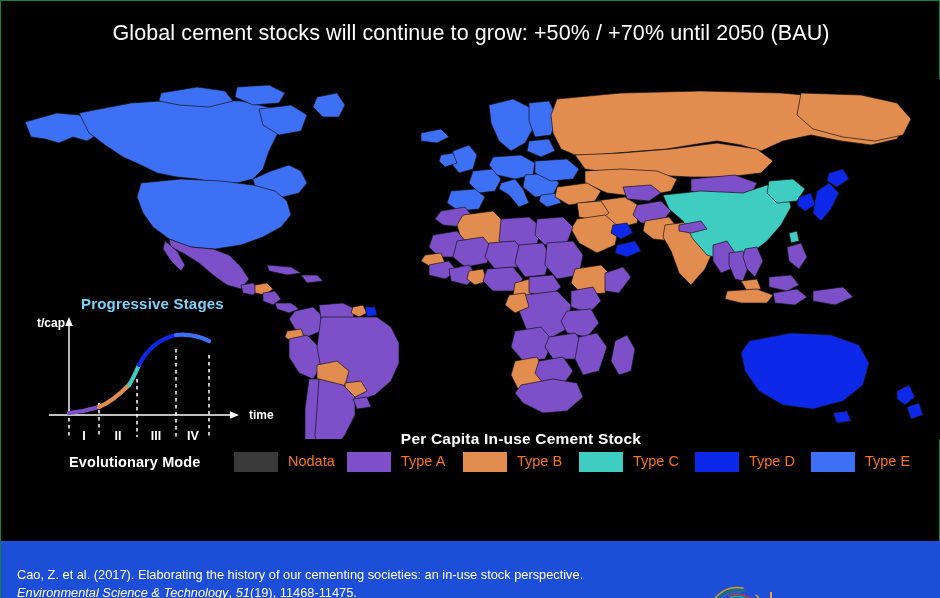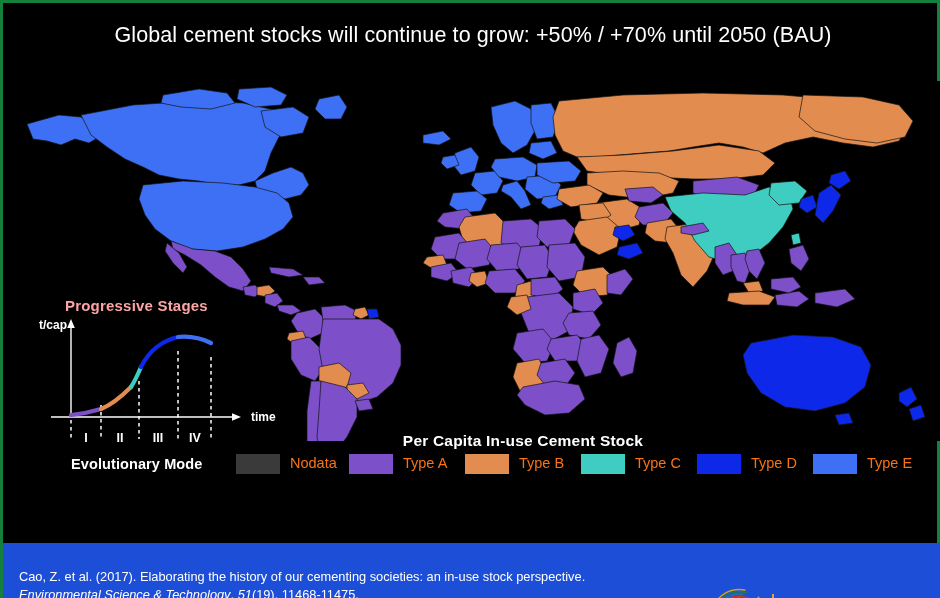--- a/index.html
+++ b/index.html
@@ -5,21 +5,21 @@
   * { margin:0; padding:0; box-sizing:border-box; }
   html,body { width:940px; height:598px; background:#000; overflow:hidden; }
   body {
     font-family:"Liberation Sans", sans-serif;
     color:#fff;
     position:relative;
   }
   #slide {
     position:absolute; left:0; top:0; width:940px; height:598px;
     background:#000;
-    border:3px solid #15803d;
+    border:1px solid #15803d;
   }
 
   
   #title {
     position:absolute; left:0; top:20px; width:940px;
     text-align:center;
     font-size:21.5px; font-weight:400; letter-spacing:0.1px;
     color:#ffffff;
     white-space:nowrap;
   }
@@ -39,22 +39,22 @@
     font-size:15.5px; font-weight:bold; color:#ffffff;
     letter-spacing:0.2px;
     margin-top:15px;
   }
 
   
   #inset {
     position:absolute; left:36px; top:294px; width:266px; height:150px;
   }
   #inset-title {
-    position:absolute; left:26px; top:0px;
-    font-size:15px; font-weight:bold; color:#fca5a5;
+    position:absolute; left:44px; top:0px;
+    font-size:15px; font-weight:bold; color:#7dd3fc;
     letter-spacing:0.2px; white-space:nowrap;
   }
   #inset svg { position:absolute; left:0; top:20px; }
 
   
   #legend {
     position:absolute; left:0px; top:450px; width:860px; height:26px;
   }
   #legend-title {
     position:absolute; left:68px; top:3px;

